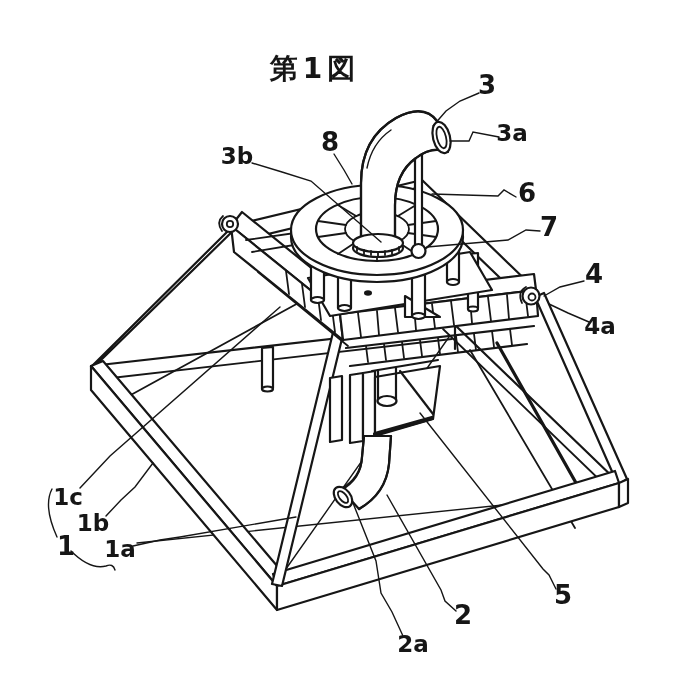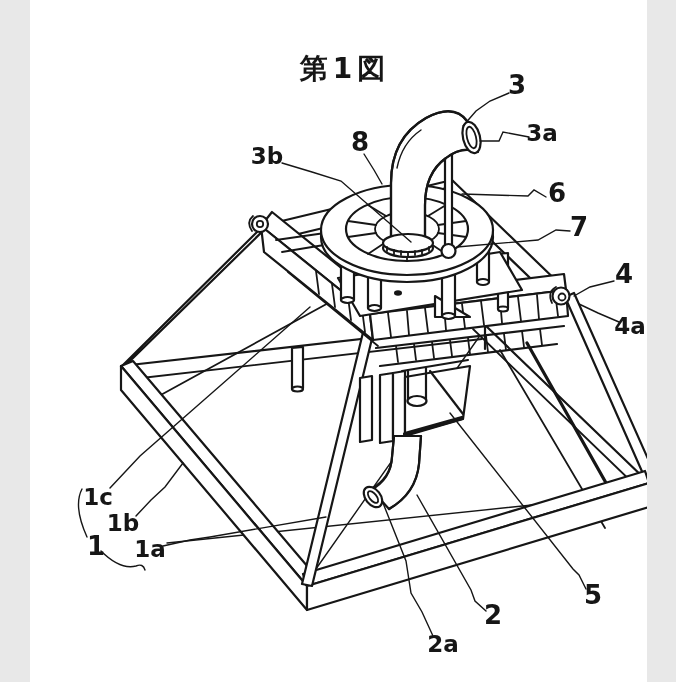--- a/index.html
+++ b/index.html
@@ -1,18 +1,18 @@
 <!DOCTYPE html>
 <html style="--ink: #161616; --paper: #ffffff;"><head>
 <meta charset="utf-8">
 <style>
   :root { --ink:#161616; --paper:#ffffff; }
   html,body { margin:0; padding:0; background:#e8e8e8; }
   .page {
-    position:relative; width:617px; height:682px; background:var(--paper);
+    position:relative; width:676px; height:682px; background:var(--paper);
     font-family:"Liberation Sans", sans-serif; overflow:hidden; margin:0 auto;
   }
   svg { color:var(--ink); display:block; }
   .w  { fill:var(--paper); stroke:currentColor; stroke-width:2.2; stroke-linejoin:round; stroke-linecap:round; }
   .n  { fill:none; stroke:currentColor; stroke-width:2.2; stroke-linejoin:round; stroke-linecap:round; }
   .mid{ fill:none; stroke:currentColor; stroke-width:1.8; stroke-linecap:round; }
   .thin{ fill:none; stroke:currentColor; stroke-width:1.4; stroke-linecap:round; }
   .thick{ fill:none; stroke:currentColor; stroke-width:3.2; stroke-linecap:round; }
   .xthick{ fill:none; stroke:currentColor; stroke-width:4.2; stroke-linecap:round; }
   .ink{ fill:currentColor; stroke:none; }

